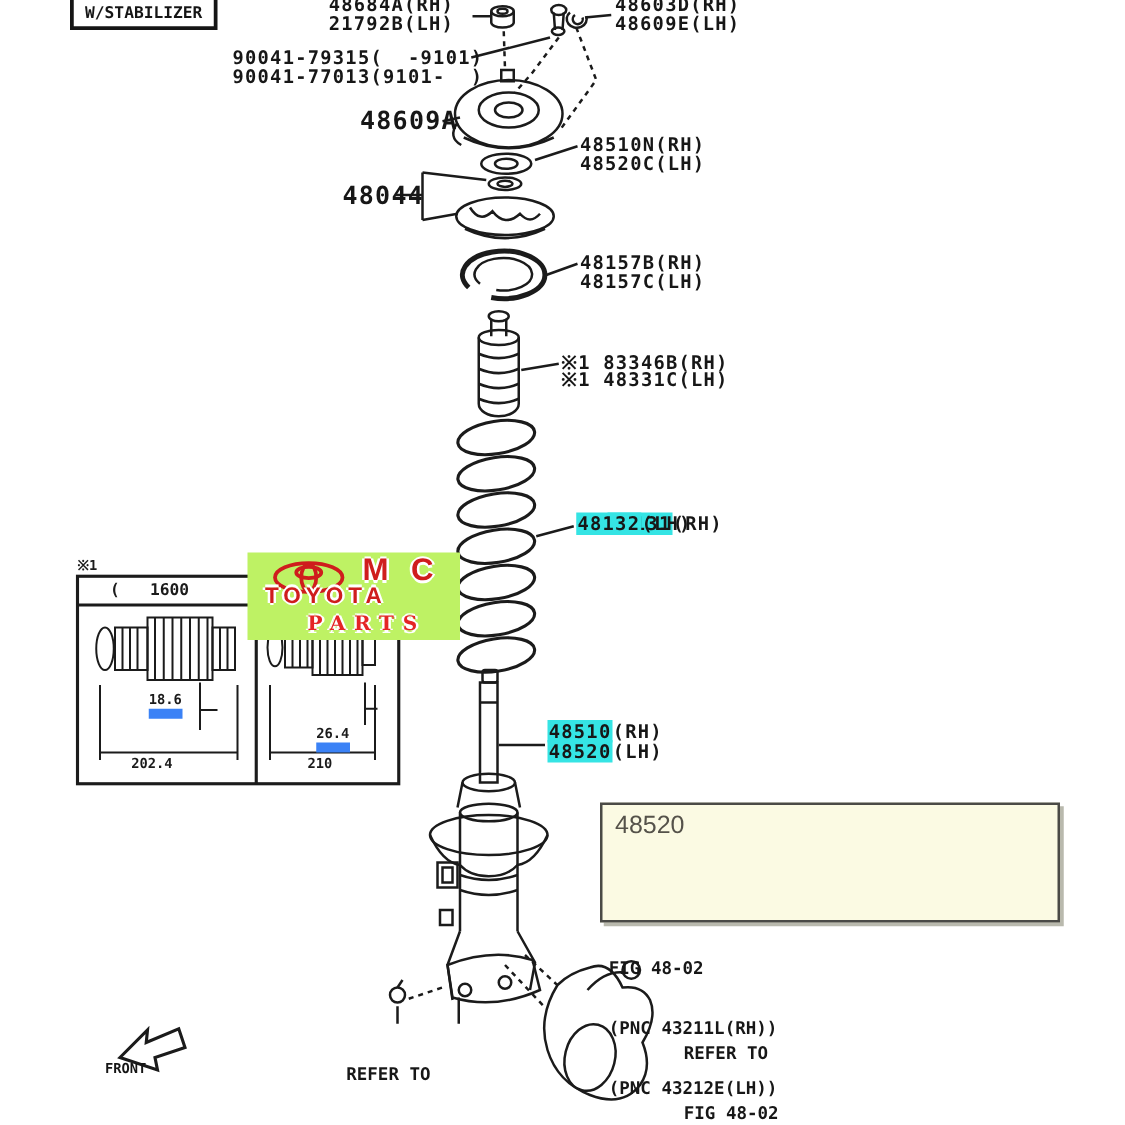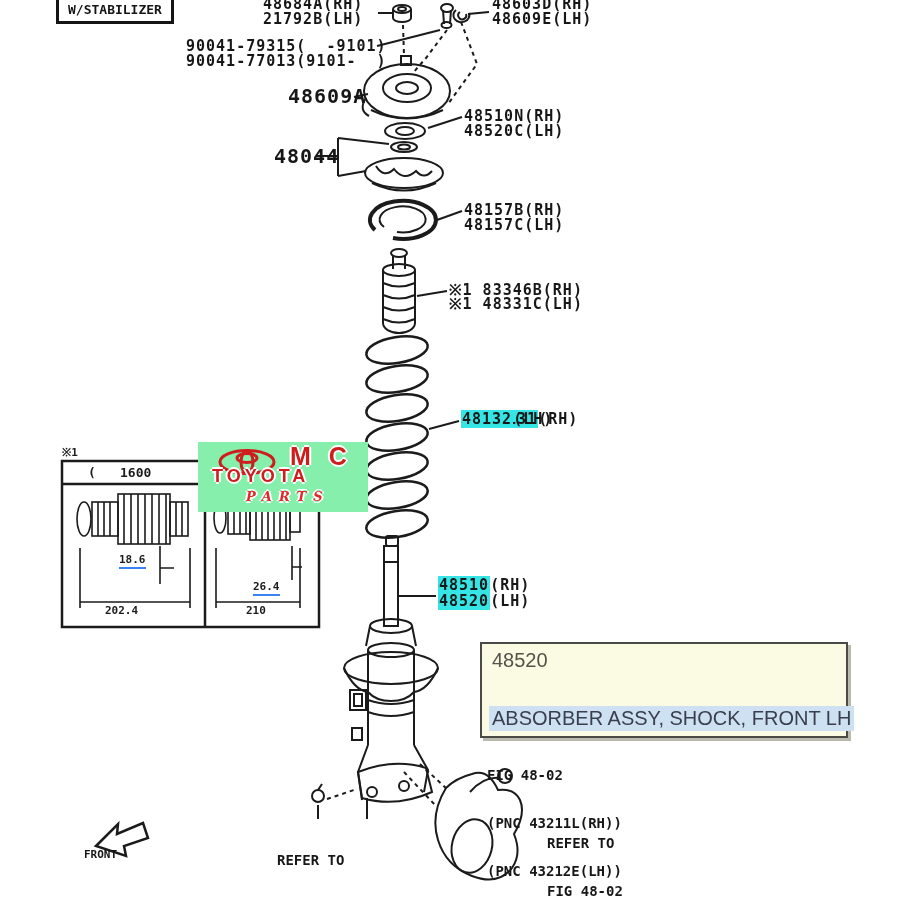--- a/index.html
+++ b/index.html
@@ -20,31 +20,31 @@
   .ref{position:absolute;font:bold 14px/16px "DejaVu Sans Mono", monospace;
        color:#171717;white-space:pre;}
   
   .tooltip{position:absolute;left:480px;top:642px;width:364px;height:92px;
            background:var(--tooltip-bg,#fbfae3);border:2px solid var(--tooltip-border,#4a4a46);
            box-shadow:3px 3px 0 #b9b9ad;font-family:"Liberation Sans", sans-serif;}
   .tooltip .code{position:absolute;left:10px;top:5px;font-size:20px;color:#55524a;}
   .tooltip .desc{position:absolute;left:7px;bottom:5px;font-size:20px;color:#3a3f4e;
                  background:var(--selection-blue,#cde1f3);padding:1px 3px;white-space:nowrap;}
   
-  .watermark{position:absolute;left:198px;top:442px;width:170px;height:70px;background:#86efac;}
+  .watermark{position:absolute;left:198px;top:442px;width:170px;height:70px;background:#bef264;}
   .wm-text{position:absolute;font-family:"Liberation Sans", sans-serif;font-weight:900;
            color:var(--watermark-red,#cf1d1d);white-space:nowrap;
            text-shadow:2px 0 0 #fff,-2px 0 0 #fff,0 2px 0 #fff,0 -2px 0 #fff;}
   .wm-mc{left:92px;top:0px;font-size:25px;letter-spacing:18px;}
   .wm-toyota{left:14px;top:24px;font-size:18px;letter-spacing:4px;}
-  .wm-parts{left:48px;top:47px;font-family:"DejaVu Serif", serif;font-style:italic;
-            font-weight:bold;font-size:13px;letter-spacing:7px;color:var(--parts-red,#e42525);}
+  .wm-parts{left:48px;top:47px;font-family:"DejaVu Serif", serif;
+            font-weight:bold;font-size:16px;letter-spacing:7px;color:var(--parts-red,#e42525);}
   
   .dim{position:absolute;font:bold 11px/12px "DejaVu Sans Mono", monospace;color:#1b1b1b;}
-  .dim-u{border-bottom:2px solid #3b82f6;padding-bottom:1px;}
+  .dim-u{border-bottom:8px solid #3b82f6;padding-bottom:1px;}
   .note{position:absolute;font:bold 11px/11px "DejaVu Sans Mono", monospace;color:#1b1b1b;}
   .inset-h{position:absolute;font:bold 13px/13px "DejaVu Sans Mono", monospace;color:#1b1b1b;}
   .front{position:absolute;left:84px;top:849px;font:bold 11px/11px "DejaVu Sans Mono", monospace;
          color:#151515;}
 </style>
 </head>
 <body>
 
 <div id="stage">
 
@@ -239,21 +239,20 @@
   <div class="pl" style="left:449px;top:280px;margin-top:17px;">※1 48331C(LH)</div>
 
   <div class="pl" style="left:461px;top:412px;padding-left:25px;"><span class="hl">48131</span><span>(RH)</span></div>
   <div class="pl" style="left:461px;top:412px;"><span class="hl">48132</span><span>(LH)</span></div>
 
   <div class="pl" style="left:438px;top:578px;"><span class="hl">48510</span><span>(RH)</span></div>
   <div class="pl" style="left:438px;top:594px;"><span class="hl">48520</span><span>(LH)</span></div>
 
   <div class="tooltip">
     <div class="code">48520</div>
-    <div class="desc">ABSORBER ASSY, SHOCK, FRONT LH</div>
   </div>
 
   <div class="ref" style="left:487px;top:735px;">
     <div>FIG 48-02</div>
     <div>(PNC 43211L(RH))</div>
     <div>(PNC 43212E(LH))</div>
   </div>
 
   <div class="ref" style="left:277px;top:820px;">
     <div>REFER TO</div>

